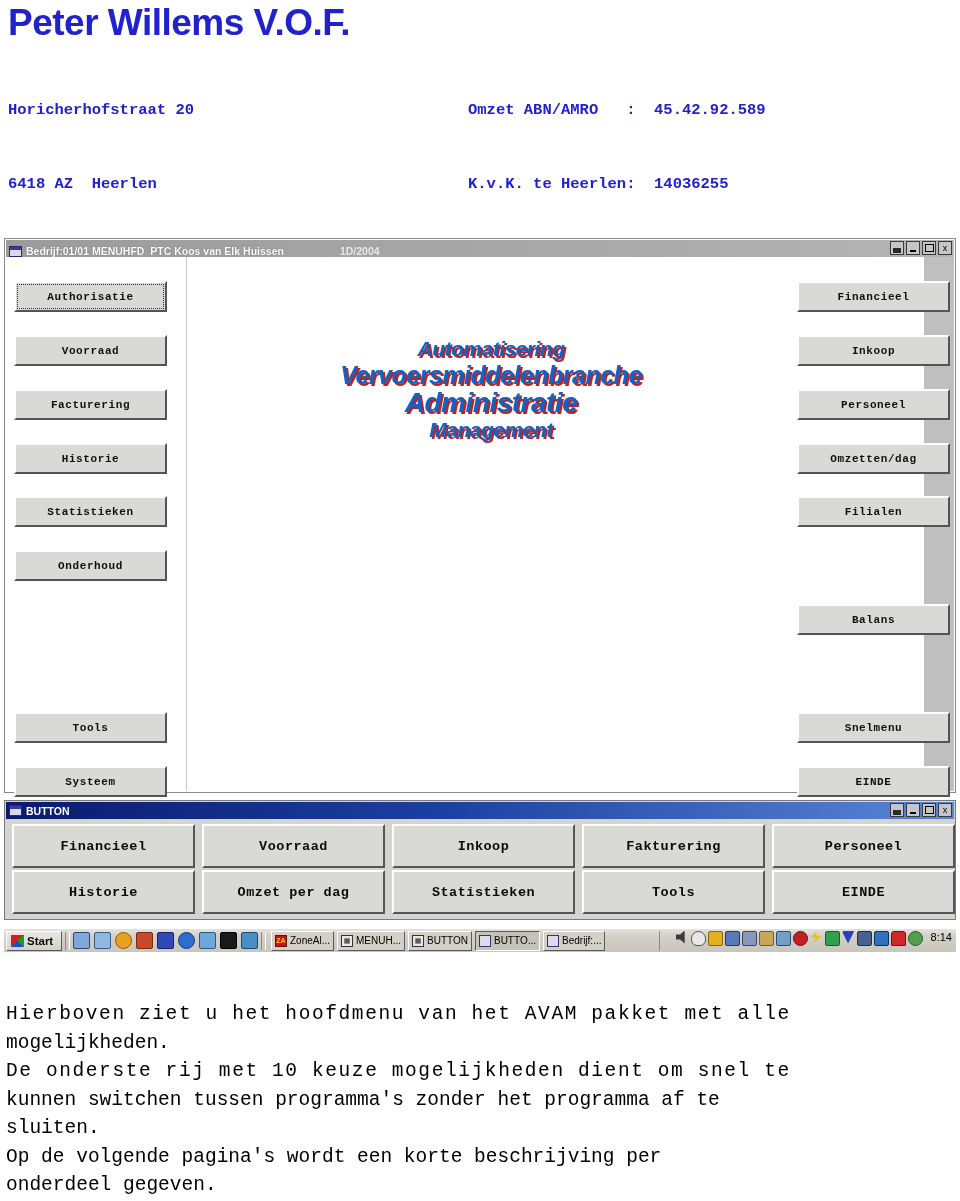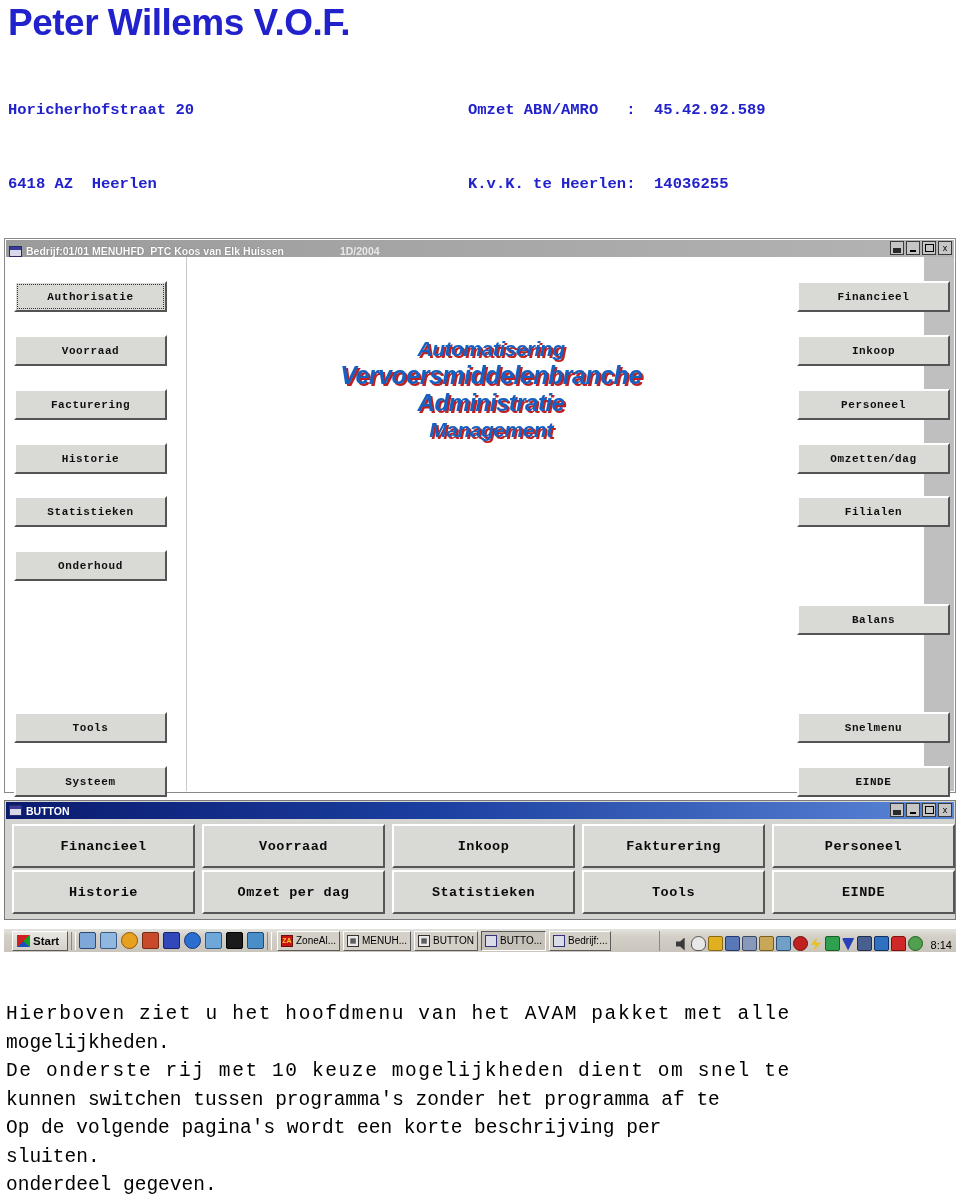--- a/index.html
+++ b/index.html
@@ -205,21 +205,21 @@
     font-family: "Liberation Sans", sans-serif;
     font-weight: bold;
     font-style: italic;
     line-height: 27px;
     color: #1560c0;
     text-shadow: 2px 2px 0 #c02020;
   }
   .logo-line { display: block; white-space: nowrap; }
   #logo-l1 { font-size: 21px; letter-spacing: -0.5px; }
   #logo-l2 { font-size: 25px; letter-spacing: -0.5px; }
-  #logo-l3 { font-size: 24px; letter-spacing: -0.5px; font-style: italic; }
+  #logo-l3 { font-size: 28px; letter-spacing: -0.5px; font-style: italic; }
   #logo-l4 { font-size: 21px; letter-spacing: -0.5px; }
 
   
   #btn-window {
     position: absolute;
     left: 4px; top: 800px;
     width: 952px;
     height: 120px;
     background: #d4d4d0;
     border: 1px solid #7a7a7a;
@@ -274,21 +274,21 @@
     left: 4px; top: 928px;
     width: 952px;
     height: 24px;
     background: linear-gradient(to bottom, #e3e3de 0%, #d4d0c8 30%, #c9c5bd 100%);
     border-top: 1px solid #ffffff;
     box-sizing: border-box;
     display: flex;
     align-items: center;
   }
   #start-button {
-    margin-left: 8px;
+    margin-left: 2px;
     height: 20px;
     min-width: 56px;
     background: linear-gradient(to bottom, #e8e8e3 0%, #d4d0c8 100%);
     border-top: 1.5px solid #ffffff;
     border-left: 1.5px solid #ffffff;
     border-right: 1.5px solid #5a5a5a;
     border-bottom: 1.5px solid #5a5a5a;
     display: flex;
     align-items: center;
     padding: 0 4px;
@@ -363,21 +363,21 @@
     line-height: 10px;
     text-align: center;
     color: #222;
     overflow: hidden;
   }
   .task-icon.za { background: #cc1111; color: #ffcc22; font-weight: bold; border-color:#661111;}
   .task-icon.win { background: #dcdce8; border-color: #333377; }
   #tray {
     margin-left: auto;
     display: flex;
-    align-items: flex-end;
+    align-items: flex-start;
     gap: 2px;
     padding-right: 4px;
     border-left: 1px solid #8a8a8a;
     height: 20px;
     padding-left: 16px;
   }
   .tray-icon {
     width: 13px; height: 13px;
     flex: none;
     border-radius: 2px;
@@ -556,16 +556,16 @@
     <span class="tray-icon" style="background:#50a050;border:1px solid #206020;border-radius:50%"></span>
     <span id="tray-clock">8:14</span>
   </div>
 </div>
 
 <div id="bottom-text">
   <p class="para-l wide">Hierboven ziet u het hoofdmenu van het AVAM pakket met alle</p>
   <p class="para-l">mogelijkheden.</p>
   <p class="para-l wide">De onderste rij met 10 keuze mogelijkheden dient om snel te</p>
   <p class="para-l">kunnen switchen tussen programma's zonder het programma af te</p>
+  <p class="para-l">sluiten.</p>
   <p class="para-l">Op de volgende pagina's wordt een korte beschrijving per</p>
-  <p class="para-l">sluiten.</p>
   <p class="para-l">onderdeel gegeven.</p>
 </div>
 
 </body></html>

